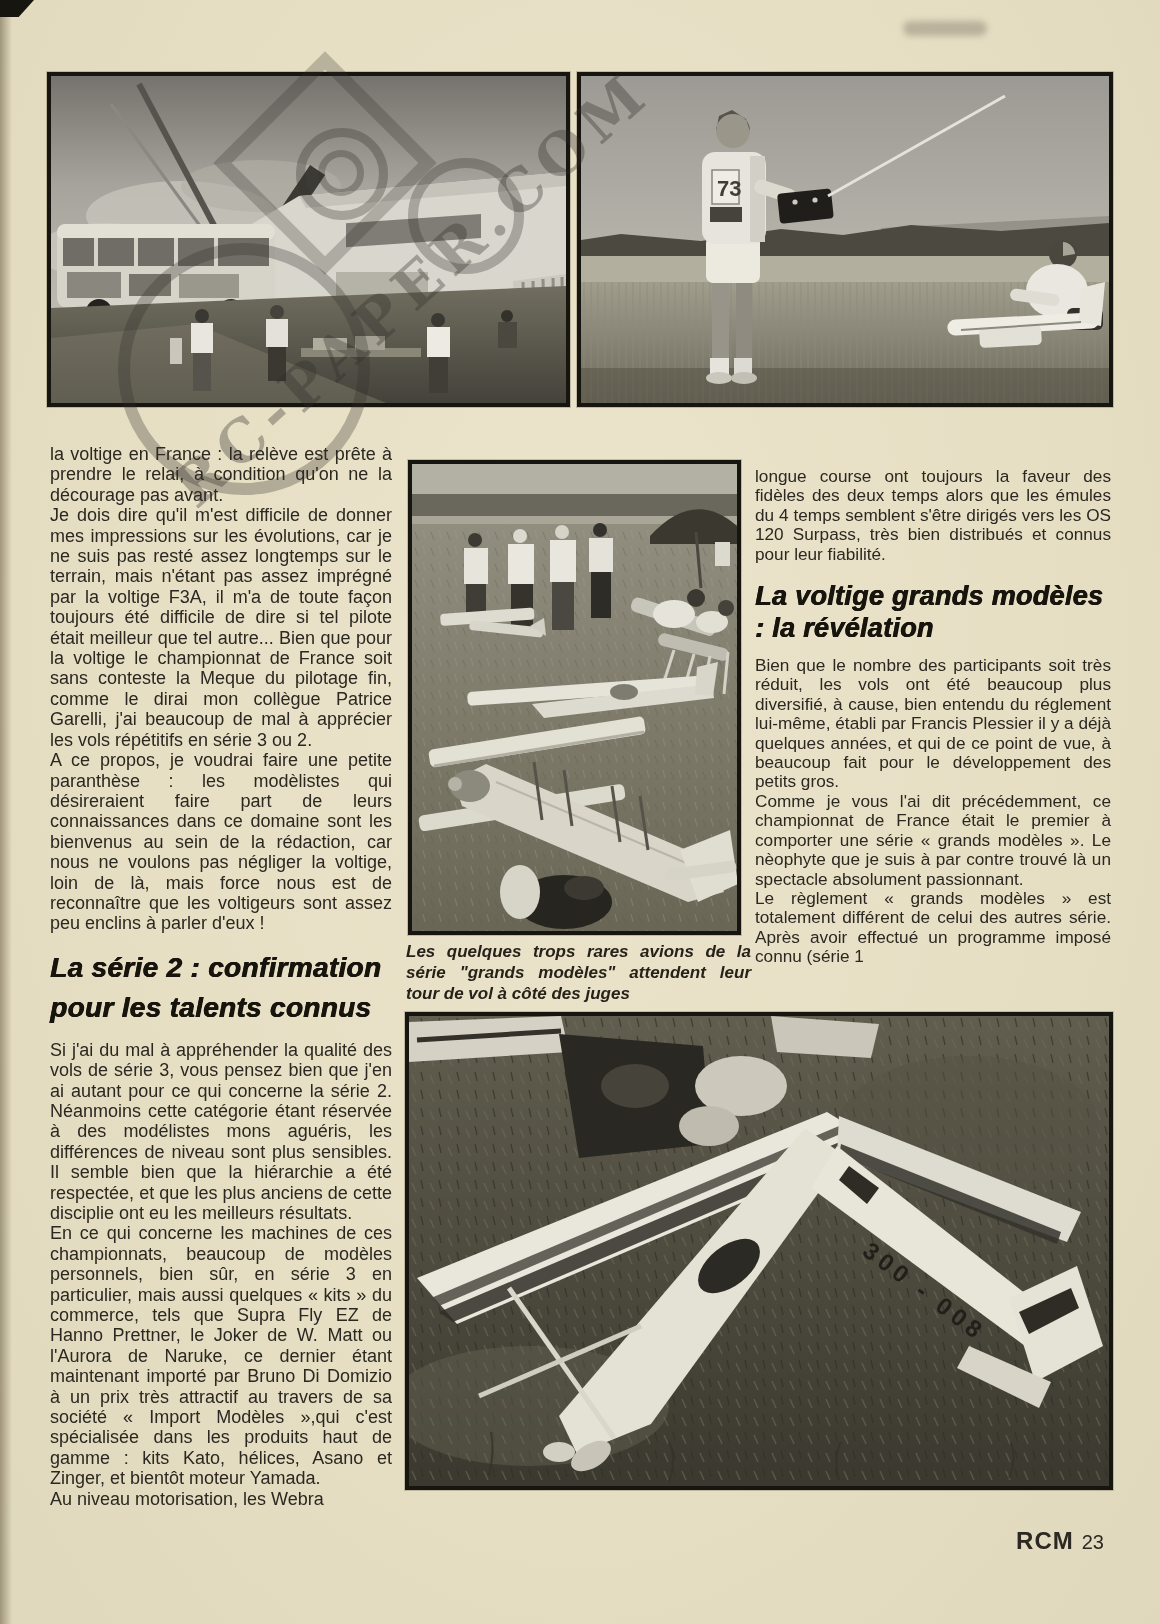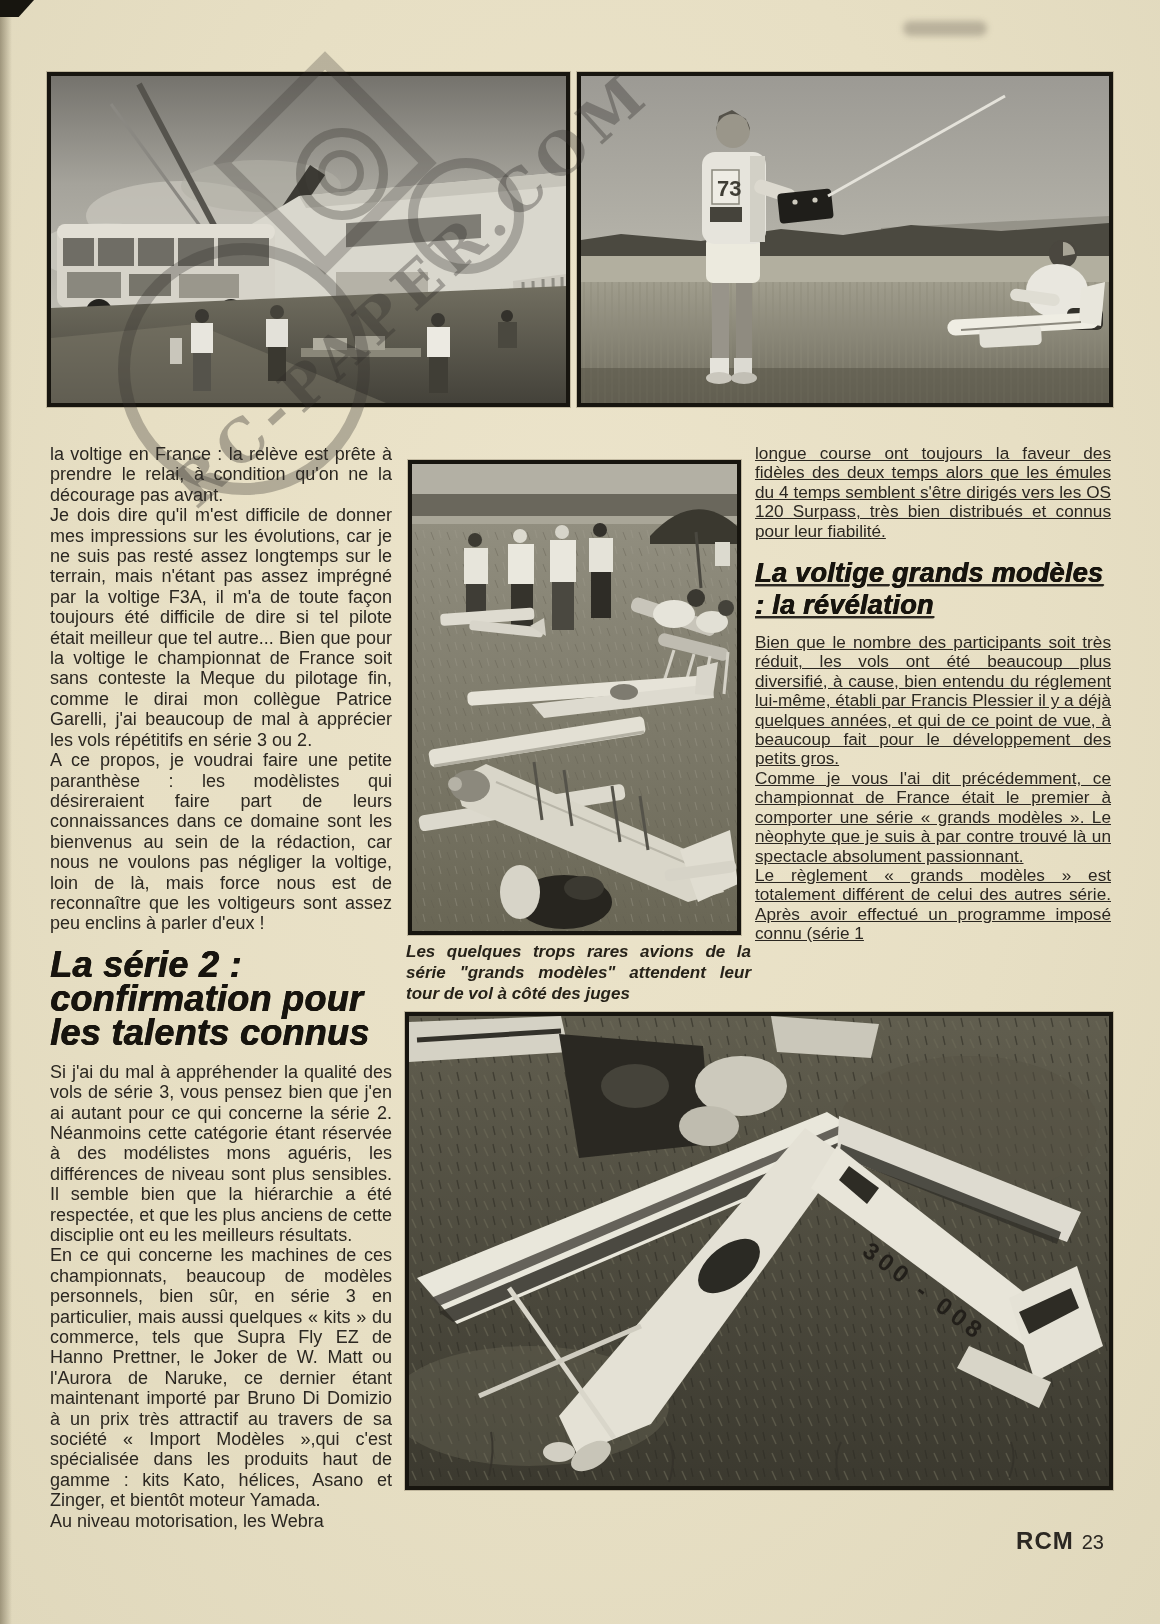--- a/index.html
+++ b/index.html
@@ -23,27 +23,27 @@
 
   .caption{position:absolute;font-style:italic;font-weight:bold;color:#262219;
         font-size:17px;line-height:21px;}
   #caption-tl{left:57px;top:408px;width:505px;}
   #caption-tr{left:585px;top:408px;width:520px;}
   #caption-mid{left:406px;top:941px;width:345px;text-align:justify;}
   #caption-bot{left:406px;top:1496px;width:702px;text-align:justify;}
 
   .col{position:absolute;color:#2b2721;}
   #col-left{left:50px;top:444px;width:342px;}
-  #col-right{left:755px;top:444px;width:356px;text-decoration:underline;}
+  #col-right{left:755px;top:467px;width:356px;}
   .col p{margin:0;text-align:justify;}
   #col-left p{font-size:18px;line-height:20.4px;}
   #col-right p{font-size:17.2px;line-height:19.4px;}
   .heading{font-style:italic;font-weight:bold;color:#17140e;letter-spacing:.3px;
         text-shadow:.7px 0 0 currentColor, 0 .4px 0 currentColor;}
-  #col-left .heading{font-size:36px;line-height:34px;margin:14px 0 12px;}
+  #col-left .heading{font-size:28px;line-height:40px;margin:14px 0 12px;}
   #col-right .heading{font-size:27px;line-height:32px;margin:16px 0 12px;}
 
   .footer{position:absolute;right:56px;top:1527px;color:#2c2822;}
   .footer .brand{font-weight:bold;font-size:24px;letter-spacing:1px;}
   .footer .pagenum{font-size:20px;margin-left:8px;}
 
   
   .wm{position:absolute;pointer-events:none;z-index:40;}
   #wm-text{left:160px;top:470px;transform:rotate(-42deg);transform-origin:0 0;
         font-family:"DejaVu Serif","Liberation Serif",serif;font-weight:bold;

